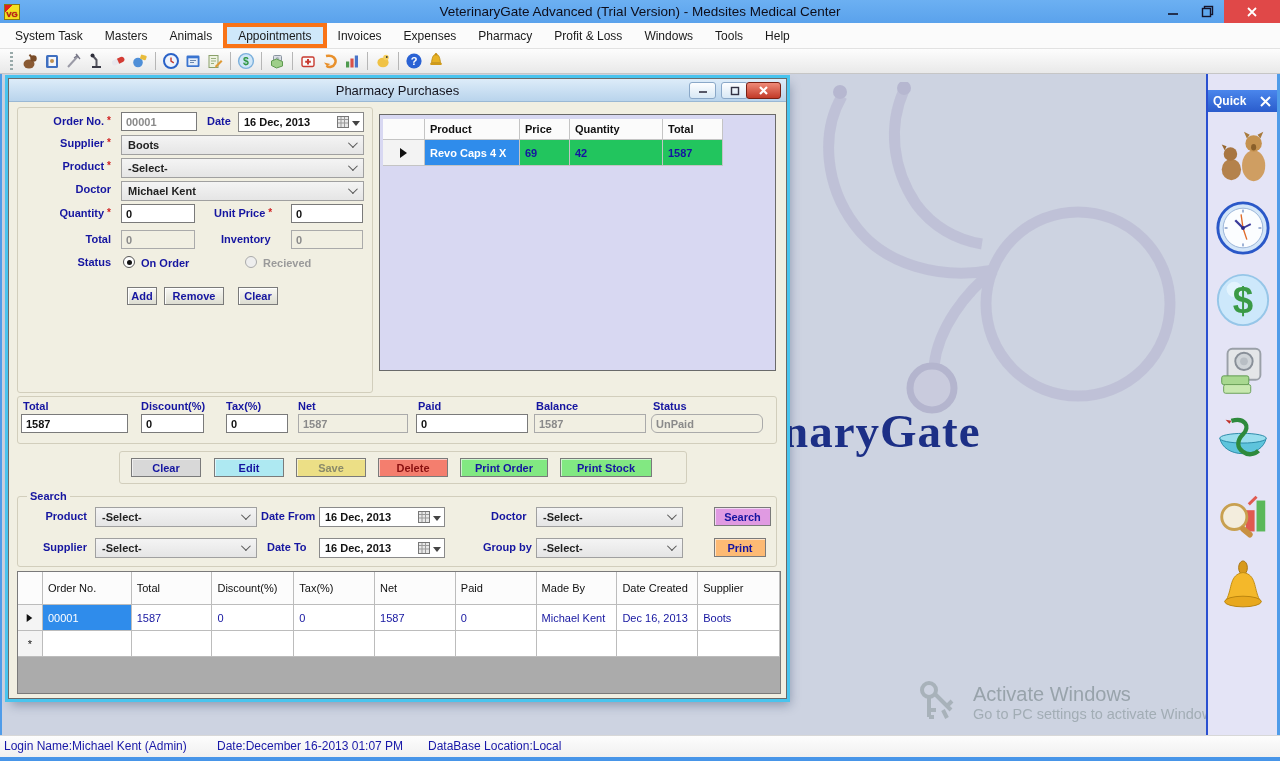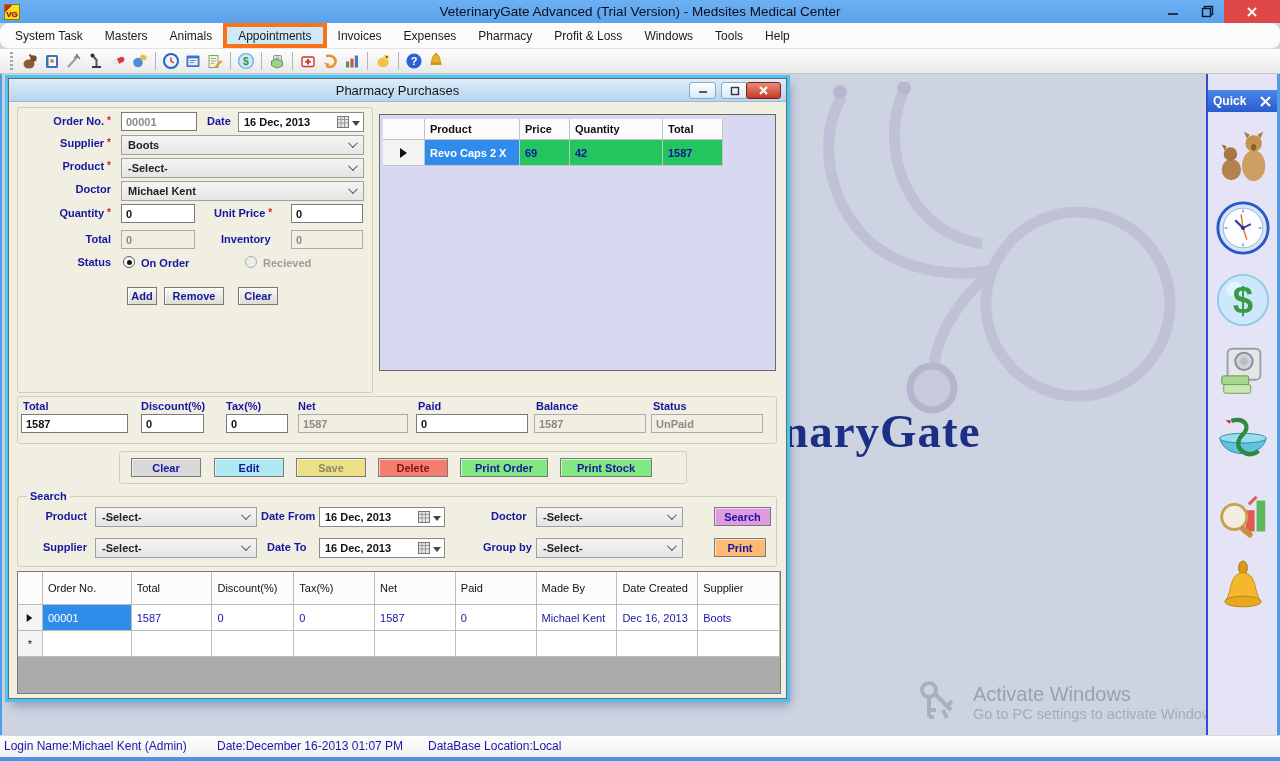--- a/index.html
+++ b/index.html
@@ -13,21 +13,21 @@
   .app-icon { width:16px; height:16px; margin:0 6px 0 4px;
     background:linear-gradient(135deg,#e02020 26%,#f5e020 26%);
     color:#d01818; font-weight:bold; font-size:8px; display:flex; align-items:flex-end;
     justify-content:center; border:1px solid #8a7a10; text-shadow:0 0 1px #402020; }
   .title-text { position:absolute; left:0; right:0; text-align:center; color:#0d0d1a;
     font-size:13.5px; }
   .win-controls { position:absolute; right:0; top:0; height:23px; display:flex; }
   .win-btn { width:34px; height:23px; display:flex; align-items:center; justify-content:center; }
   .win-btn.close { width:56px; background:#e04848; }
   .menubar { position:absolute; left:0; top:23px; width:1280px; height:26px;
-    background:#fbfbfb; border-bottom:1px solid #e2e2e2; display:flex; align-items:stretch; padding-left:4px;border-radius:9px; }
+    background:#fbfbfb; border-bottom:1px solid #e2e2e2; display:flex; align-items:stretch; padding-left:4px; }
   .menu-item { padding:0 11px; display:flex; align-items:center; color:#1a1a1a; font-size:12px; cursor:default; }
   .menu-item.active { background:#cfe8fa; border:4px solid #f97316; }
   .toolbar { position:absolute; left:0; top:49px; width:1280px; height:25px;
     background:linear-gradient(#fdfdfd,#e9e9e9); border-bottom:1px solid #c6c6c6;
     display:flex; align-items:center; padding-left:10px; }
   .toolbar-grip { width:3px; height:18px; margin-right:6px;
     background:repeating-linear-gradient(#9aa 0 2px,transparent 2px 4px); }
   .tb-icon { width:18px; height:18px; margin:0 2px; display:inline-block; }
   .tb-icon svg { width:18px; height:18px; }
   .tb-sep { width:1px; height:18px; background:#b6b6b6; margin:0 4px; }
@@ -419,42 +419,42 @@
           <div class="ig-cell ig-sel"></div>
           <div class="ig-cell ig-c1">Product</div>
           <div class="ig-cell ig-c2">Price</div>
           <div class="ig-cell ig-c3">Quantity</div>
           <div class="ig-cell ig-c4">Total</div>
         </div>
         <div class="ig-row">
           <div class="ig-cell ig-sel">
               <span class="tri"></span>
             </div>
-          <div class="ig-cell ig-c1 cell-sel" style="font-weight:bold">Revo Caps 2 X</div>
+          <div class="ig-cell ig-c1 cell-sel" style="font-weight:bold">Revo Caps 4 X</div>
           <div class="ig-cell ig-c2 ig-val">69</div>
           <div class="ig-cell ig-c3 ig-val">42</div>
           <div class="ig-cell ig-c4 ig-val">1587</div>
         </div>
       </div>
 
       <div class="grp" style="left:8px; top:317px; width:760px; height:48px"></div>
       <div class="lbl" style="left:14px; top:321px">Total</div>
       <input class="tbx" style="left: 12px; top: 335px; width: 107px;" value="1587">
       <div class="lbl" style="left:132px; top:321px">Discount(%)</div>
       <input class="tbx" style="left: 132px; top: 335px; width: 63px;" value="0">
       <div class="lbl" style="left:217px; top:321px">Tax(%)</div>
       <input class="tbx" style="left: 217px; top: 335px; width: 62px;" value="0">
       <div class="lbl" style="left:289px; top:321px">Net</div>
       <input class="tbx dis" style="left: 289px; top: 335px; width: 110px;" disabled="" value="1587">
       <div class="lbl" style="left:409px; top:321px">Paid</div>
       <input class="tbx" style="left: 407px; top: 335px; width: 112px;" value="0">
       <div class="lbl" style="left:527px; top:321px">Balance</div>
       <input class="tbx dis" style="left: 525px; top: 335px; width: 112px;" disabled="" value="1587">
       <div class="lbl" style="left:644px; top:321px">Status</div>
-      <input class="tbx dis" style="left: 642px; top: 335px; width: 112px;" disabled="" value="UnPaid">
+      <input class="tbx dis" style="left: 642px; top: 335px; width: 112px; border-radius: 6px;" disabled="" value="UnPaid">
 
       <div class="grp" style="left:110px; top:372px; width:568px; height:33px"></div>
       <div class="actbtn" style="left:122px; top:379px; width:70px; background:#d8d8d8">Clear</div>
       <div class="actbtn" style="left:205px; top:379px; width:70px; background:#aee9f2">Edit</div>
       <div class="actbtn" style="left:287px; top:379px; width:70px; background:#ecdf86; color:#8a8a6a">Save</div>
       <div class="actbtn" style="left:369px; top:379px; width:70px; background:#f47e6e; color:#8a1010">Delete</div>
       <div class="actbtn" style="left:451px; top:379px; width:88px; background:#82e882">Print Order</div>
       <div class="actbtn" style="left:551px; top:379px; width:92px; background:#82e882">Print Stock</div>
 
       <div class="grp" style="left:8px; top:417px; width:760px; height:71px"></div>

